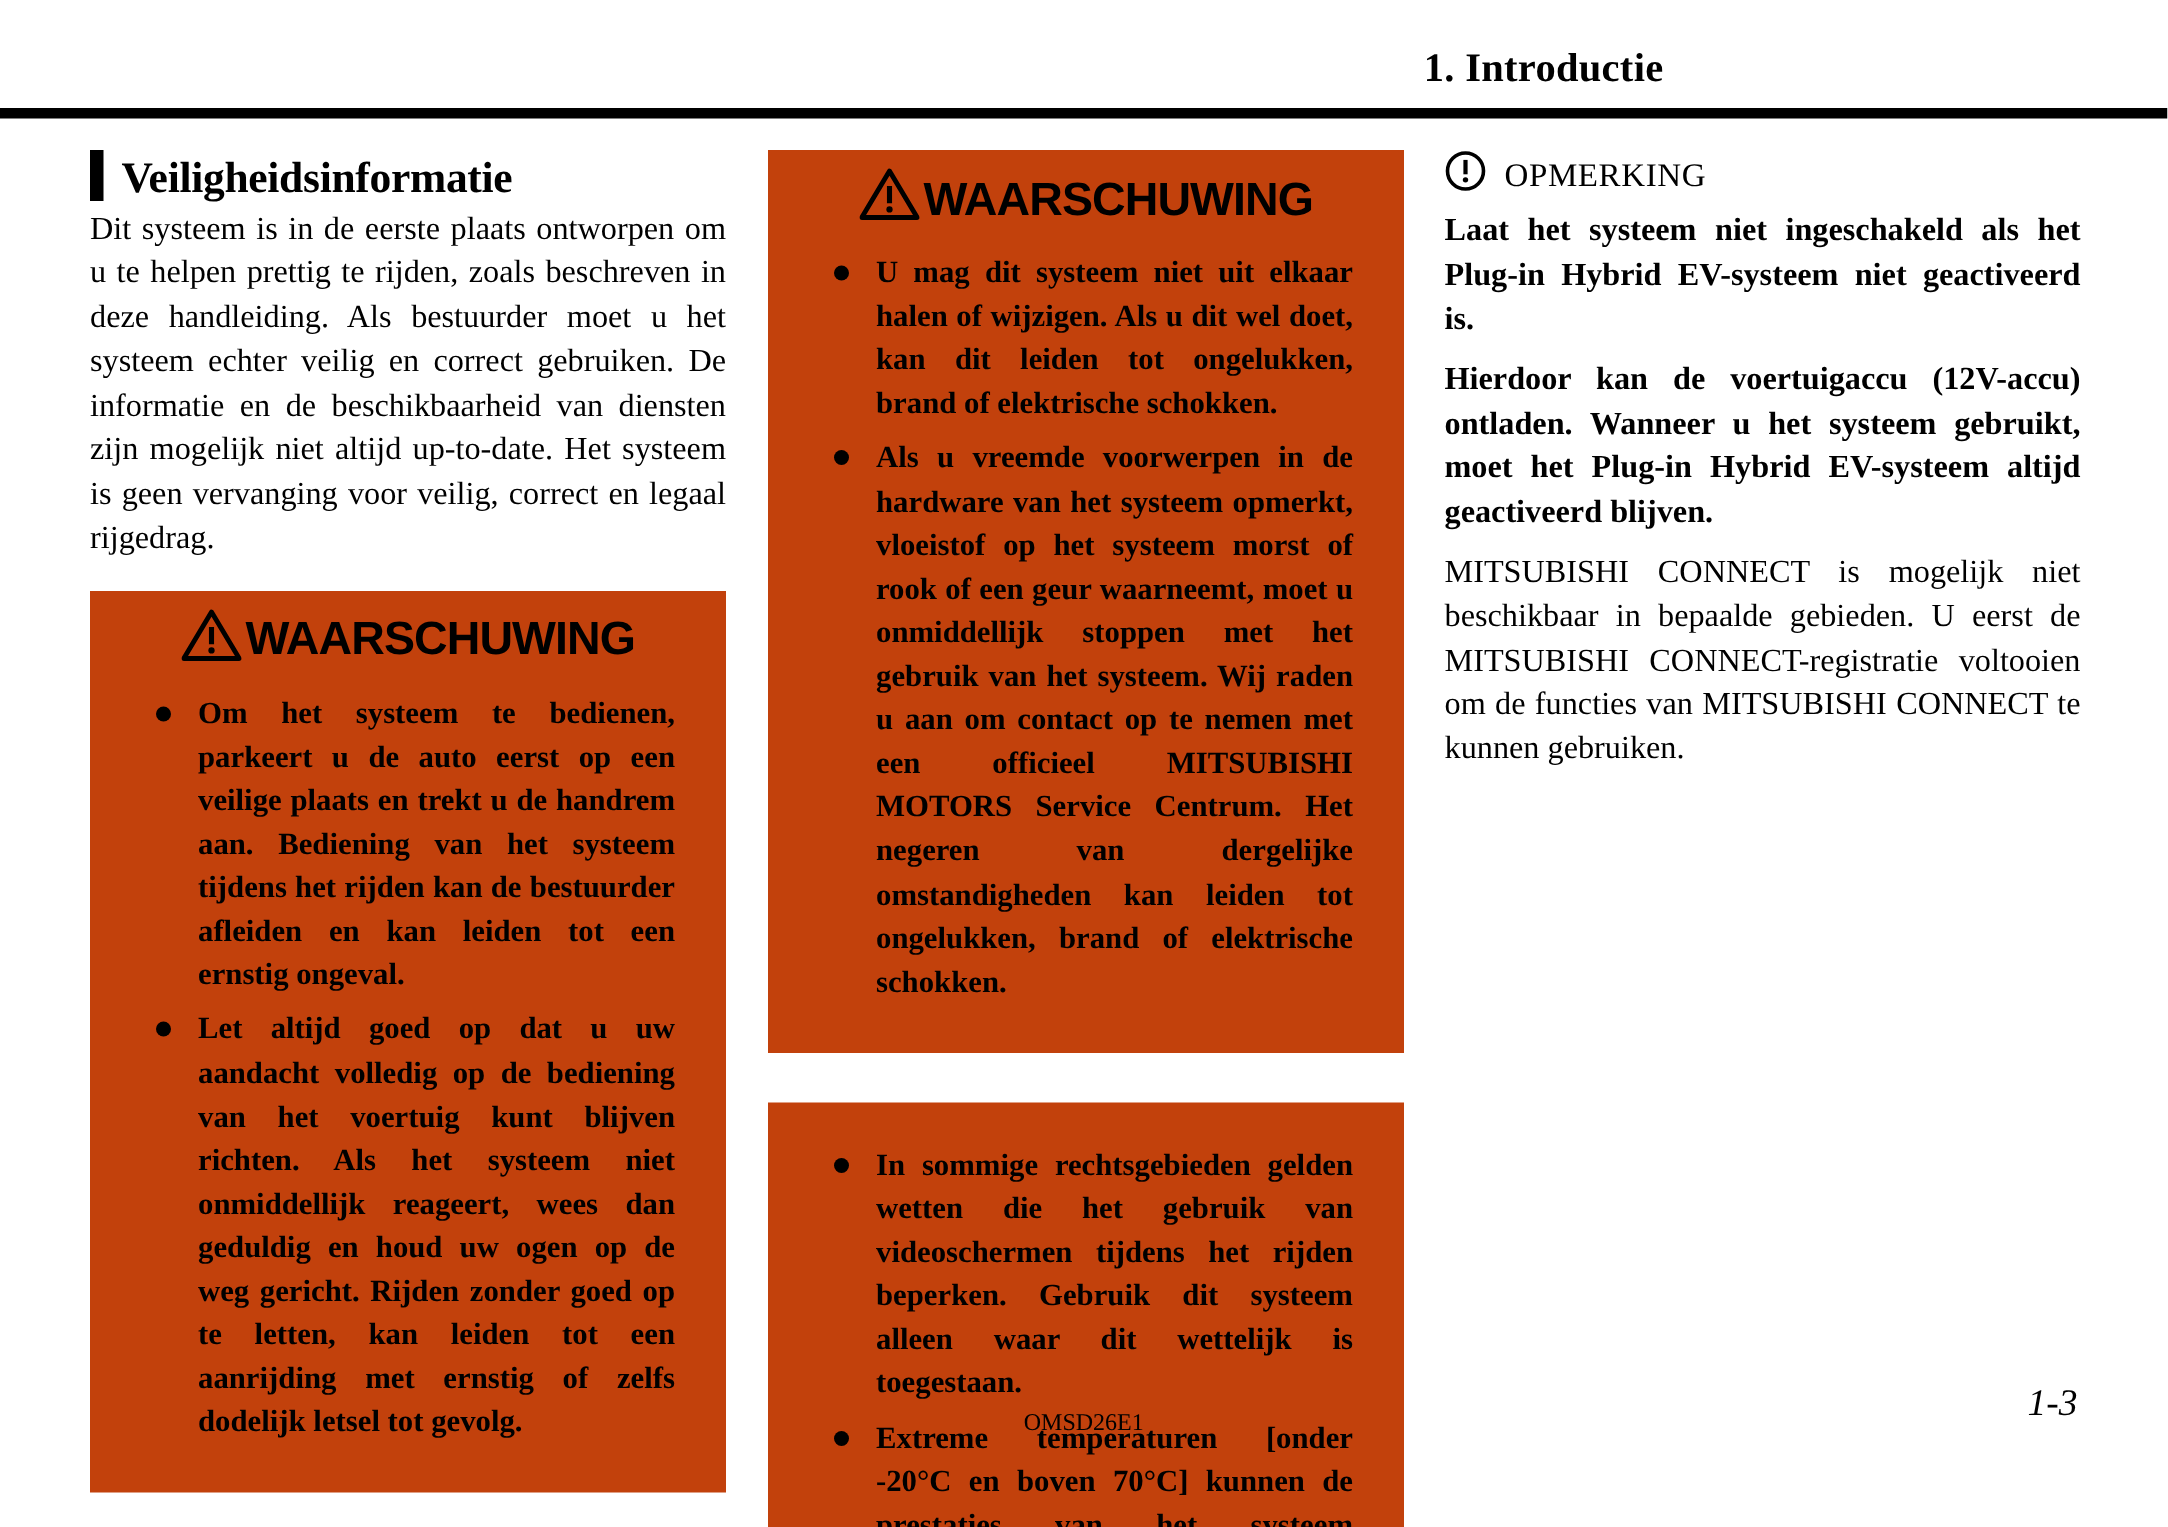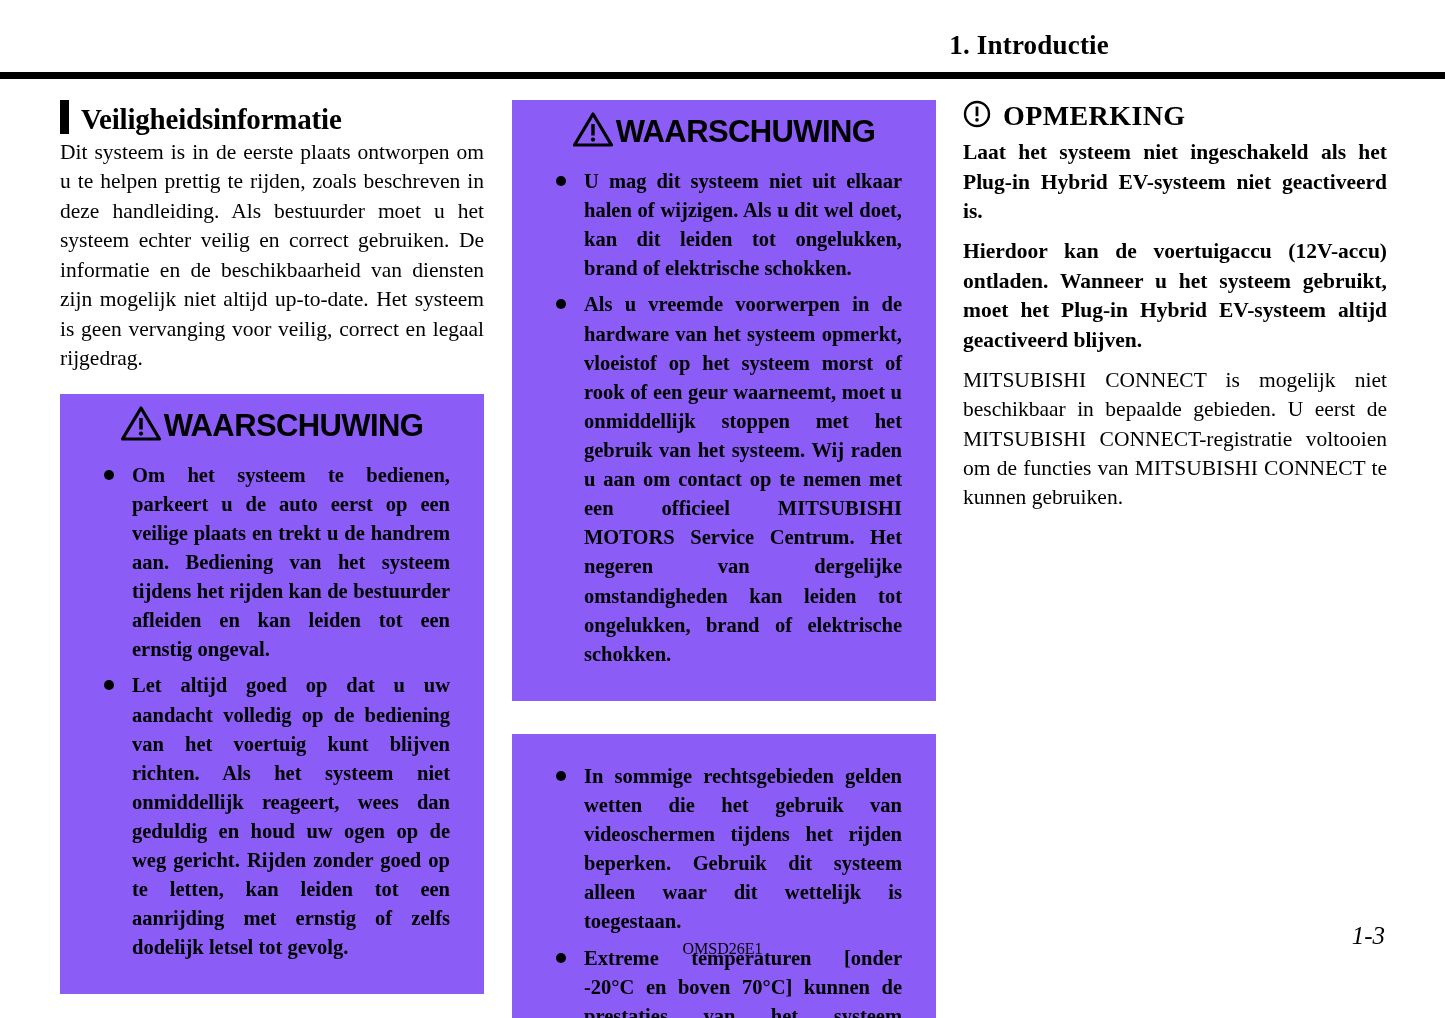--- a/index.html
+++ b/index.html
@@ -87,21 +87,21 @@
     line-height: 1.37;
     text-align: justify;
     text-justify: inter-word;
     margin: 0;
     hyphens: manual;
   }
   .body-text + .body-text { margin-top: 1px; }
 
   
   .alert-box {
-    background: #8b5cf6;
+    background: #c2410c;
     padding: 12px 18px 16px 18px;
     margin-top: 20px;
   }
   .alert-heading {
     display: flex;
     align-items: center;
     justify-content: center;
     gap: 3px;
     margin-bottom: 8px;
   }
@@ -141,22 +141,22 @@
   }
 
   
   .note-heading {
     display: flex;
     align-items: center;
     gap: 12px;
     margin: 0 0 6px 0;
   }
   .note-heading .note-title {
-    font-size: 28px;
-    font-weight: bold;
+    font-size: 22px;
+    font-weight: normal;
     letter-spacing: 0.4px;
   }
   .note-body-strong {
     font-size: 21.5px;
     line-height: 1.38;
     font-weight: bold;
     text-align: justify;
     text-justify: inter-word;
     margin: 0 0 10px 0;
   }

